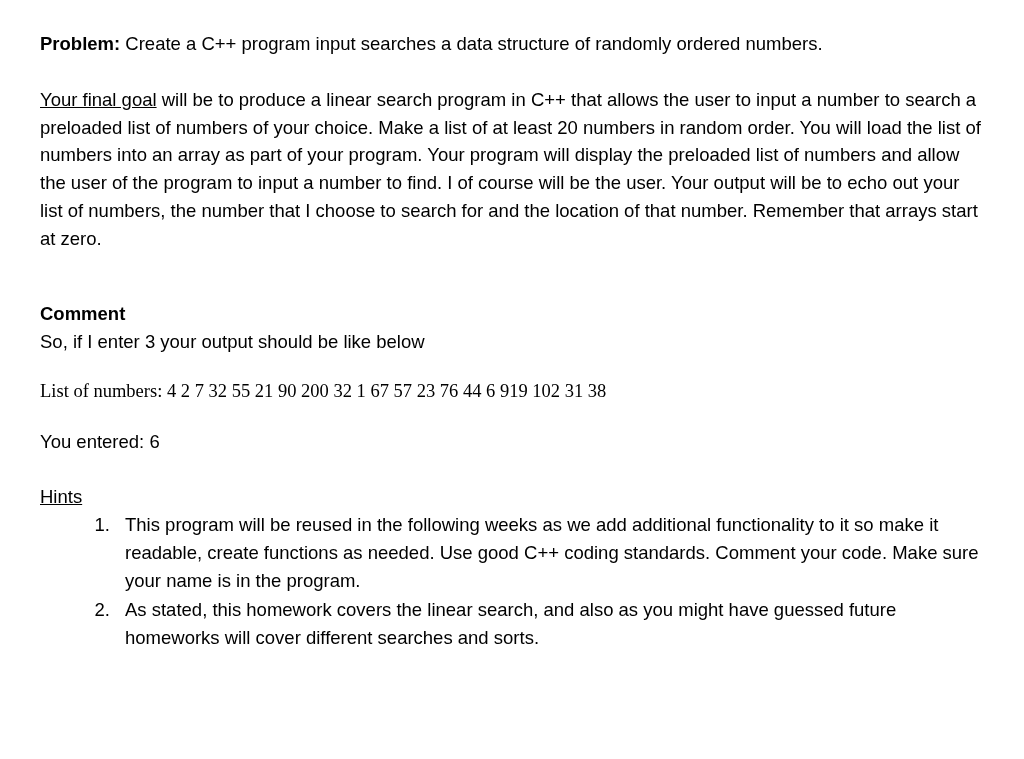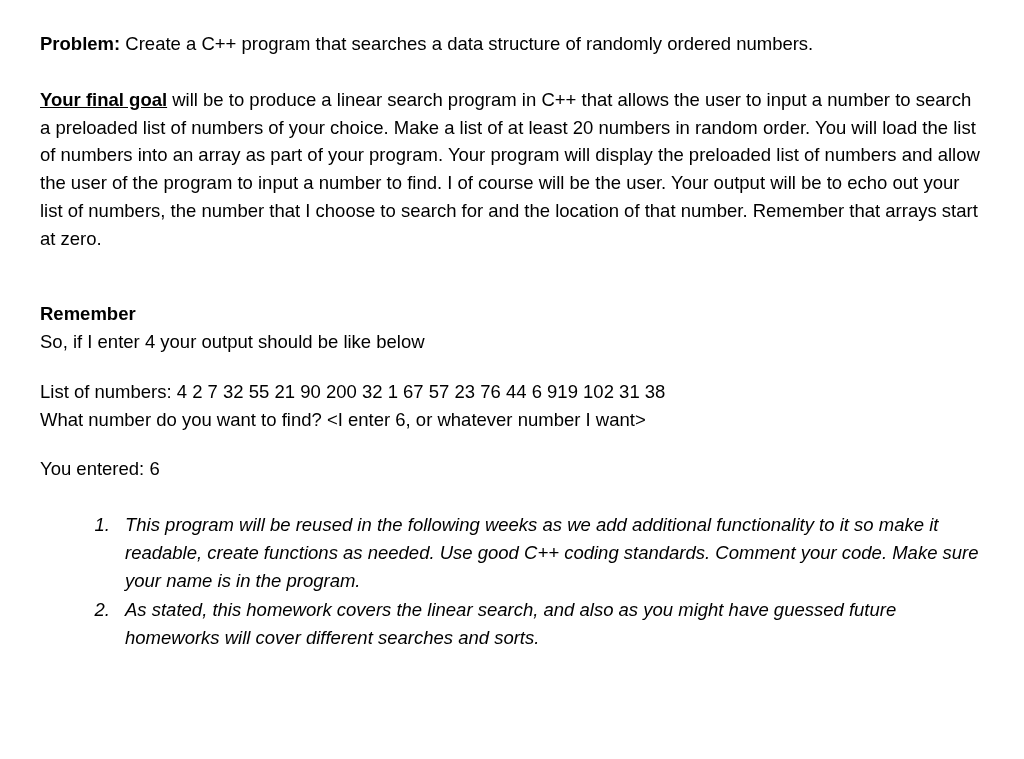--- a/index.html
+++ b/index.html
@@ -16,66 +16,65 @@
       padding: 30px 40px;
       width: 1024px;
     }
     .section {
       margin-bottom: 28px;
     }
     .bold {
       font-weight: bold;
     }
     .underline-bold {
-      font-weight: bold;
+      font-weight: normal;
       text-decoration: underline;
     }
     .inline {
       display: inline;
       text-align: right;
     }
     .para {
       margin-bottom: 0;
     }
     ol {
       padding-left: 75px;
     }
     ol li {
       padding-left: 10px;
       margin-bottom: 2px;
-      font-style: italic;
     }
   </style>
 </head>
 <body>
 
 <div class="section">
   <p class="para">
-    <span class="bold inline">Problem:</span><span class="inline"> Create a C++ program that searches a data structure of randomly ordered numbers.</span>
+    <span class="bold inline">Problem:</span><span class="inline"> Create a C++ program input searches a data structure of randomly ordered numbers.</span>
   </p>
 </div>
 
 <div class="section" style="margin-bottom:48px;">
   <p class="para">
     <span class="underline-bold inline">Your final goal</span><span class="inline"> will be to produce a linear search program in C++ that allows the user to input a number to search a preloaded list of numbers of your choice.  Make a list of at least 20 numbers in random order. You will load the list of numbers into an array as part of your program. Your program will display the preloaded list of numbers and allow the user of the program to input a number to find. I of course will be the user. Your output will be to echo out your list of numbers, the number that I choose to search for and the location of that number. Remember that arrays start at zero.</span>
   </p>
 </div>
 
 <div class="section" style="margin-bottom:22px;">
-  <div class="bold">Remember</div>
-  <div>So, if I enter 4 your output should be like below</div>
+  <div class="bold">Comment</div>
+  <div>So, if I enter 3 your output should be like below</div>
 </div>
 
-<div class="section" style="margin-bottom:22px;">
+<div class="section" style="margin-bottom:22px;font-family:Liberation Serif, serif;">
   <div>List of numbers: 4 2 7 32 55 21 90 200 32 1 67 57 23 76 44 6 919 102 31 38</div>
-  <div>What number do you want to find? &lt;I enter 6, or whatever number I want&gt;</div>
 </div>
 
 <div class="section">
   <div>You entered: 6</div>
 </div>
 
 <div>
+  <div class="underline-bold">Hints</div>
   <ol>
     <li>This program will be reused in the following weeks as we add additional functionality to it so make it readable, create functions as needed. Use good C++ coding standards. Comment your code. Make sure your name is in the program.</li>
     <li>As stated, this homework covers the linear search, and also as you might have guessed future homeworks will cover different searches and sorts.</li>
   </ol>
 </div>
 
 </body></html>

